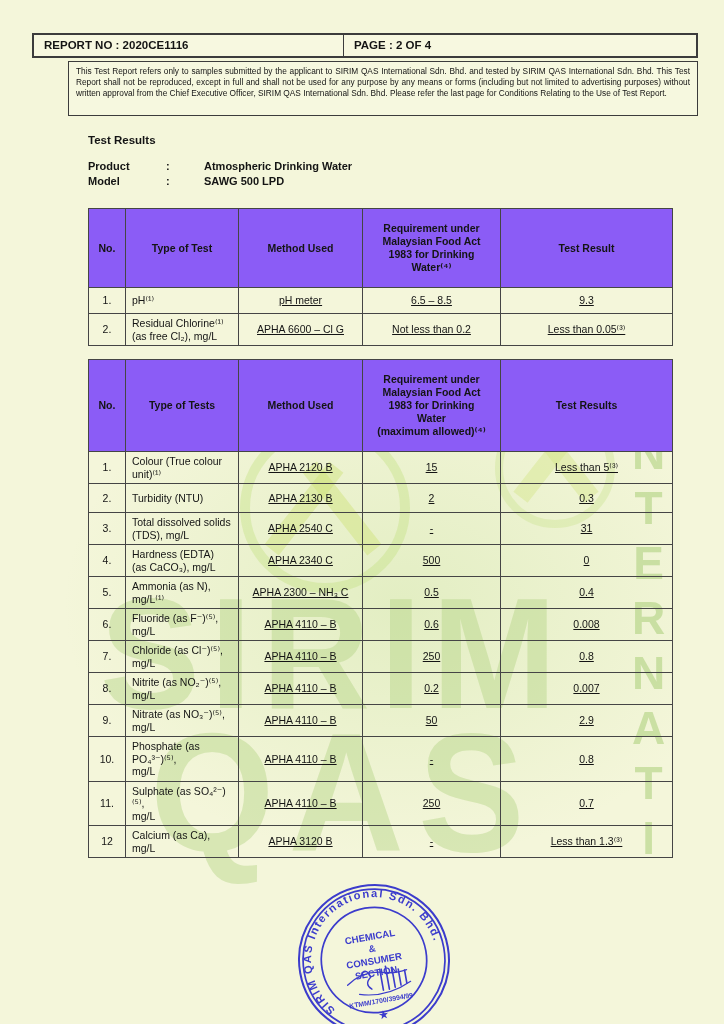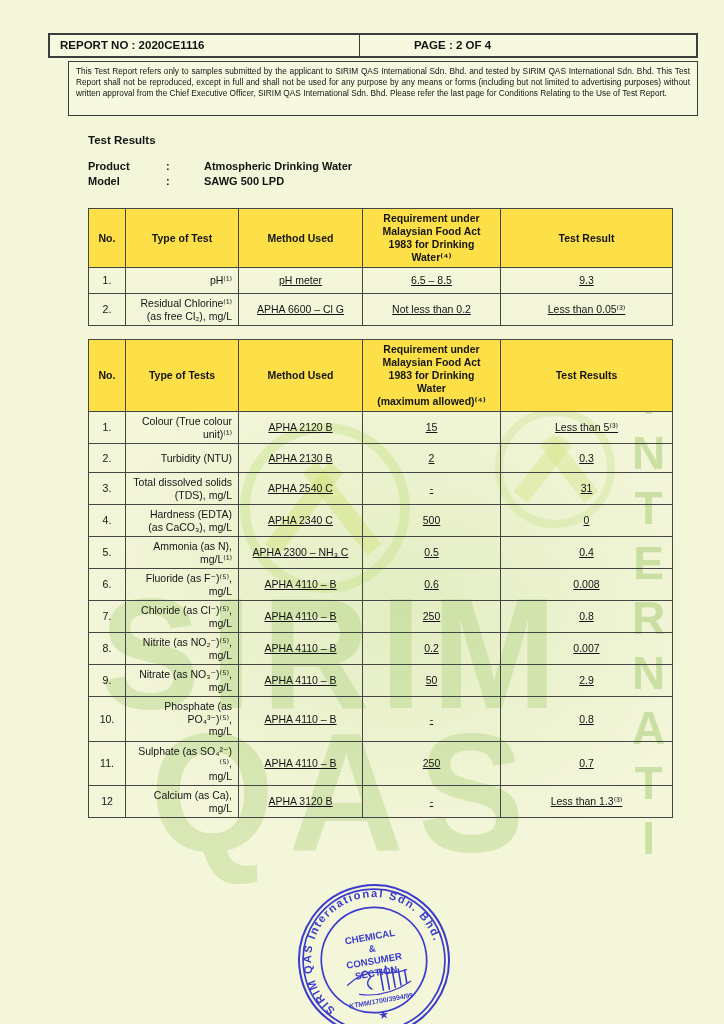--- a/index.html
+++ b/index.html
@@ -36,22 +36,22 @@
     width:18px; height:70%; left:30%; top:15%; transform:rotate(38deg);
   }
   .wm-emblem::after { left:55%; transform:rotate(-38deg); }
   .wm-e1 { left:240px; top:390px; width:170px; height:170px; }
   .wm-e2 { left:495px; top:375px; width:120px; height:120px; border-width:8px; opacity:.8; }
 
   
   .content { position:relative; z-index:1; }
 
   .report-header {
-    display:flex; margin:33px 26px 0 48px;
-    border:2px solid #3c3c3c; background:rgba(248,250,228,0.6);gap:44px;
+    display:flex; margin:33px 26px 0 32px;
+    border:2px solid #3c3c3c; background:rgba(248,250,228,0.6);
   }
   .rh-cell { padding:4px 10px 5px; font-size:11.5px; font-weight:bold; }
   .rh-left { width:310px; border-right:1.6px solid #3c3c3c; }
   .rh-right { flex:1; }
 
   .disclaimer {
     margin:3px 26px 0 68px; border:1.6px solid #3c3c3c;
     padding:4px 7px 16px; font-size:8.3px; line-height:11px;
     text-align:justify; background:rgba(248,250,228,0.55);
   }
@@ -66,28 +66,28 @@
   table {
     border-collapse:collapse; table-layout:fixed;
     width:584px; margin-left:88px; background:transparent;
     font-size:10.5px;
   }
   .t1 { margin-top:19px; }
   .t2 { margin-top:13px; }
   th, td { border:1.4px solid #454545; white-space:pre-line; vertical-align:middle; }
   table { border:1.8px solid #3c3c3c; }
   th {
-    background:#fde047; font-weight:bold; font-size:10.5px;
-    line-height:13px; padding:3px 3px; text-align:center;
+    background:#8b5cf6; font-weight:bold; font-size:10.5px;
+    line-height:13px; padding:13px 3px; text-align:center;
   }
   td { line-height:12.5px; padding:3px 6px; }
   .t1 td { height:26px; }
   .t2 td { height:29px; }
   .c-no   { text-align:center; padding:3px 2px; }
-  .c-test { text-align:right; }
+  .c-test { text-align:left; }
   .c-mid  { text-align:center;text-decoration:underline; }
 
   
   .stamp {
     position:absolute; left:293px; top:846px; width:162px; height:162px;
     z-index:2; transform:rotate(-10deg); opacity:.92;
   }
   .stamp svg { width:100%; height:100%; }
   .ring-text { font-size:11px; font-weight:bold; letter-spacing:1.6px; fill:#2d2dcb;
                font-family:"Liberation Sans","DejaVu Sans",sans-serif; }

